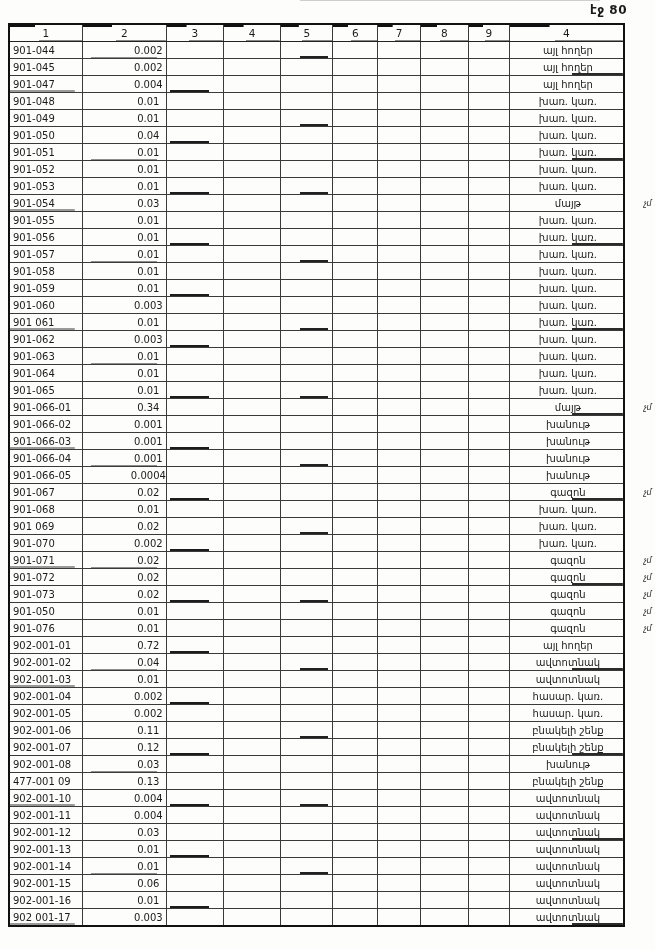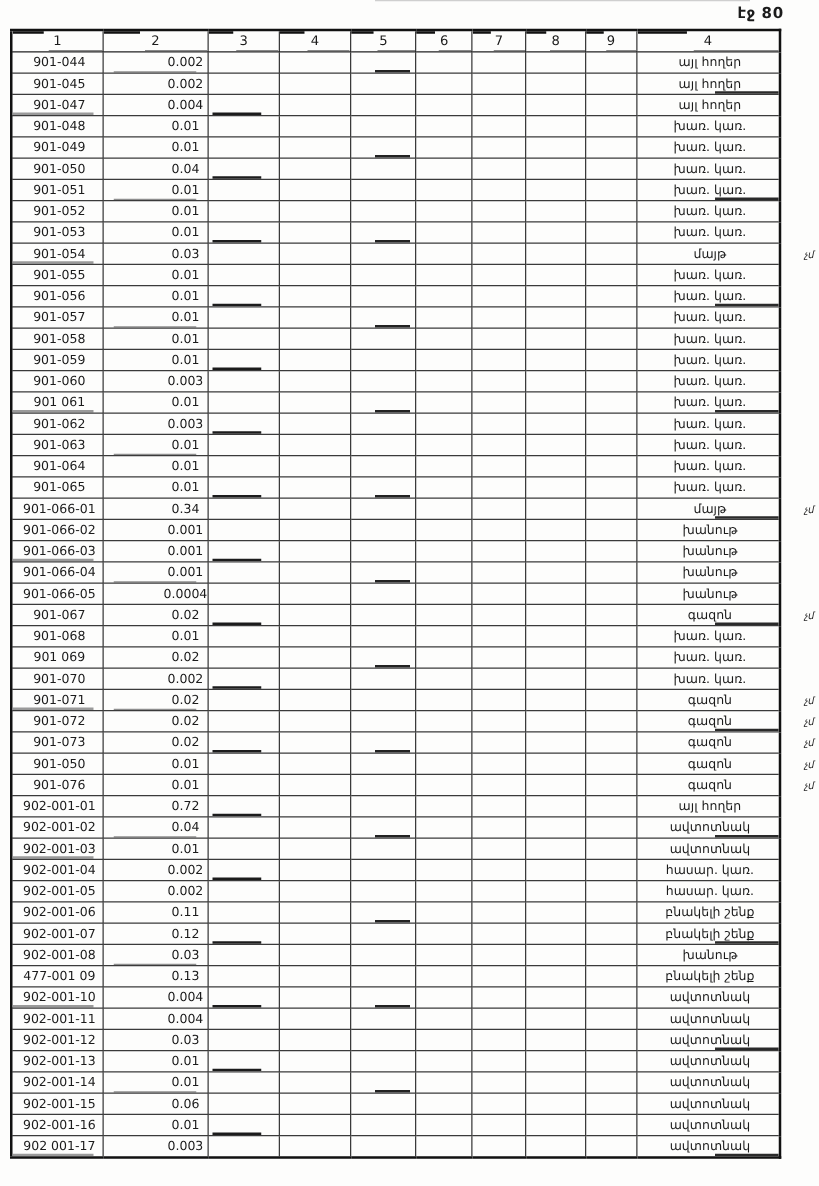--- a/index.html
+++ b/index.html
@@ -51,21 +51,21 @@
   }
   thead th {
     font-size: 10.5px;
     text-align: center;
     border-top: 2px solid #111;
     border-bottom: 1.5px solid #222;
     background:
       linear-gradient(#111,#111) no-repeat 0% 0% / 35% 2px,
       linear-gradient(#888,#888) no-repeat 100% 100% / 60% 1px;
   }
-  td.c-code   { text-align: center;  padding-left: 3px; }
+  td.c-code   { text-align: left;  padding-left: 3px; }
   td.c-val    { text-align: center; padding-left: 48px; }
   td.c-use    { text-align: center;  padding-left: 3px; }
   
   table { border-left: 2px solid #111; }
   tr > *:nth-child(10) { border-right: 2px solid #111; }
   tbody tr:last-child td { border-bottom: 2px solid #111; }
   
   th.mark-col, td.mark-cell {
     border: none !important;
     background: none !important;

